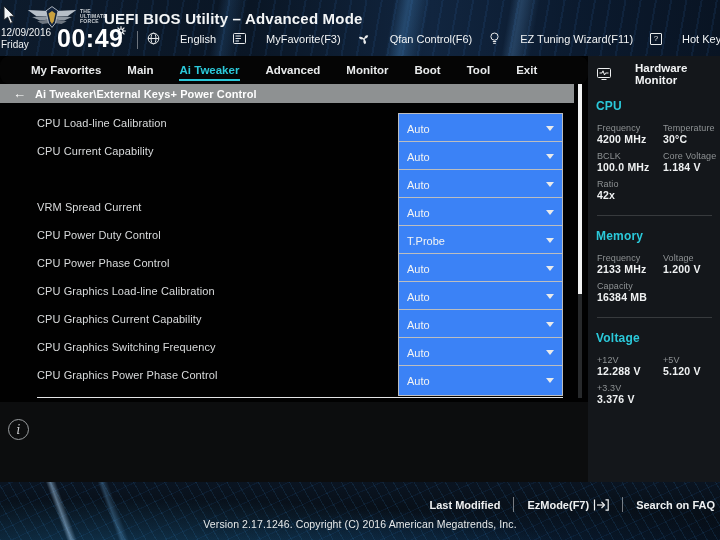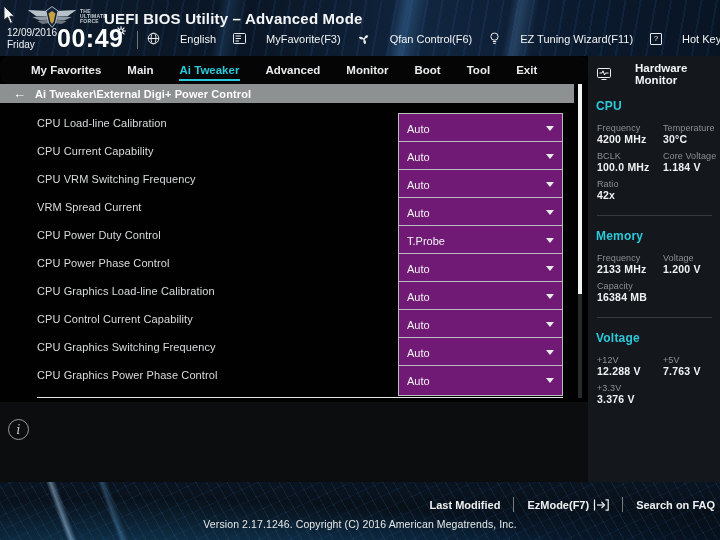--- a/index.html
+++ b/index.html
@@ -16,42 +16,42 @@
       linear-gradient(100deg, transparent 54%, rgba(90,170,240,.28) 56%, transparent 59%),
       linear-gradient(100deg, transparent 70%, rgba(120,190,255,.22) 71.5%, transparent 74%),
       linear-gradient(100deg, transparent 30%, rgba(70,140,210,.18) 31.5%, transparent 34%),
       repeating-linear-gradient(100deg, rgba(45,100,165,.14) 0 2px, transparent 2px 15px),
       linear-gradient(90deg, #0d1b2c 0%, #0a1625 35%, #11253f 60%, #0b1a2e 80%, #091423 100%);
   }
   #cursor { position:absolute; left:2px; top:5px; z-index:9; }
   #logo { position:absolute; left:26px; top:3px; width:88px; height:27px; display:flex; align-items:center; gap:2px; }
   #logo-text { font-size:5px; line-height:5px; color:#cdd2d6; font-weight:bold; letter-spacing:.3px; width:30px; }
   #title { position:absolute; left:104px; top:10px; font-size:15px; font-weight:bold; color:#f3f5f6; letter-spacing:.2px; }
-  #datetime { position:absolute; left:7px; top:27px; font-size:10px; line-height:12px; color:#f0f2f3; }
+  #datetime { position:absolute; left:1px; top:27px; font-size:10px; line-height:12px; color:#f0f2f3; }
   #clock { position:absolute; left:57px; top:24px; font-size:25px; font-weight:bold; letter-spacing:.5px; color:#fff; }
   #clock-gear { position:absolute; left:116px; top:26px; }
   #top-sep { position:absolute; left:137px; top:31px; width:1px; height:18px; background:rgba(255,255,255,.4); }
   #top-actions { position:absolute; left:147px; top:32px; display:flex; align-items:center; }
   .action { display:flex; align-items:center; gap:20px; font-size:11px; color:#f2f4f5; margin-right:17px; cursor:pointer; white-space:nowrap; }
   .qbox { display:inline-flex; width:12px; height:12px; border:1px solid #e8eaeb; border-radius:1px; align-items:center; justify-content:center; font-size:8px; color:#e8eaeb; }
   
   #main { position:absolute; left:0; top:56px; width:588px; height:426px; background:#010101; }
   #menubar { position:absolute; left:0; top:0; width:588px; height:28px; background:#050505; display:flex; align-items:center; padding-left:30px;border-radius:9px; }
   .tab { font-size:11.5px; font-weight:600; color:#e9ebec; margin-right:24px; padding:5px 1px 3px; cursor:pointer; border-bottom:2px solid transparent; }
   .tab.active { color:#2bc9da; border-bottom-color:#2bc9da; }
   #breadcrumb { position:absolute; left:0; top:28px; width:574px; height:19px; background:#8e9192; display:flex; align-items:center; padding-left:13px; gap:9px; }
   #breadcrumb .back { font-size:13px; line-height:13px; color:#fff; cursor:pointer; }
   #breadcrumb .path { font-size:11px; font-weight:bold; color:#fefefe; letter-spacing:.1px; }
   #rows { position:absolute; left:0; top:47px; width:588px; }
   .srow { position:relative; height:28px; }
   .srow:first-child { margin-top:6px; }
   .slabel { position:absolute; left:37px; top:8px; font-size:11px; color:#d9dbdc; letter-spacing:.1px; }
   .sselect {
     position:absolute; left:398px; top:4px; width:165px; height:31px;
-    background:#701a75; border:1px solid #bcbdbf; display:flex; align-items:center;
+    background:#3b82f6; border:1px solid #bcbdbf; display:flex; align-items:center;
     padding:0 8px; cursor:pointer;
   }
   .sselect .val { font-size:11px; color:#f2f3f4; flex:1; }
   .caret { width:0; height:0; border-left:4px solid transparent; border-right:4px solid transparent; border-top:5px solid #e9eaeb; }
   #list-divider { position:absolute; left:37px; top:341px; width:526px; height:1px; background:#e3e4e5; }
   #scrollbar { position:absolute; left:578px; top:28px; width:4px; height:314px; background:#27292b; }
   #scroll-thumb { position:absolute; left:0; top:0; width:4px; height:210px; background:#f1f2f2; cursor:pointer; }
   #infopanel { position:absolute; left:0; top:346px; width:588px; height:80px; background:#0c0d0e; }
   #info-icon {
     position:absolute; left:8px; top:17px; width:21px; height:21px; border-radius:50%;
@@ -186,40 +186,39 @@
     <div class="tab active">Ai Tweaker</div>
     <div class="tab">Advanced</div>
     <div class="tab">Monitor</div>
     <div class="tab">Boot</div>
     <div class="tab">Tool</div>
     <div class="tab">Exit</div>
   </div>
 
   <div id="breadcrumb">
     <span class="back">←</span>
-    <span class="path">Ai Tweaker\External Digi+ Power Control</span>
+    <span class="path">Ai Tweaker\External Keys+ Power Control</span>
   </div>
 
   <div id="rows">
     <div class="srow">
       <div class="slabel">CPU Load-line Calibration</div>
       <div class="sselect">
           <span class="val">Auto</span>
           <span class="caret"></span>
         </div>
     </div>
     <div class="srow">
       <div class="slabel">CPU Current Capability</div>
       <div class="sselect">
           <span class="val">Auto</span>
           <span class="caret"></span>
         </div>
     </div>
     <div class="srow">
-      <div class="slabel">CPU VRM Switching Frequency</div>
       <div class="sselect">
           <span class="val">Auto</span>
           <span class="caret"></span>
         </div>
     </div>
     <div class="srow">
       <div class="slabel">VRM Spread Current</div>
       <div class="sselect">
           <span class="val">Auto</span>
           <span class="caret"></span>
@@ -240,21 +239,21 @@
         </div>
     </div>
     <div class="srow">
       <div class="slabel">CPU Graphics Load-line Calibration</div>
       <div class="sselect">
           <span class="val">Auto</span>
           <span class="caret"></span>
         </div>
     </div>
     <div class="srow">
-      <div class="slabel">CPU Control Current Capability</div>
+      <div class="slabel">CPU Graphics Current Capability</div>
       <div class="sselect">
           <span class="val">Auto</span>
           <span class="caret"></span>
         </div>
     </div>
     <div class="srow">
       <div class="slabel">CPU Graphics Switching Frequency</div>
       <div class="sselect">
           <span class="val">Auto</span>
           <span class="caret"></span>
@@ -334,21 +333,21 @@
   <div class="hw-divider"></div>
 
   <div class="hw-sec-title">Voltage</div>
   <div class="hw-grid">
     <div>
         <div class="hw-label">+12V</div>
         <div class="hw-value">12.288 V</div>
       </div>
     <div>
         <div class="hw-label">+5V</div>
-        <div class="hw-value">7.763 V</div>
+        <div class="hw-value">5.120 V</div>
       </div>
     <div>
         <div class="hw-label">+3.3V</div>
         <div class="hw-value">3.376 V</div>
       </div>
   </div>
 </div>
 
 <div id="bottomstrip">
   <div id="footer-actions">

